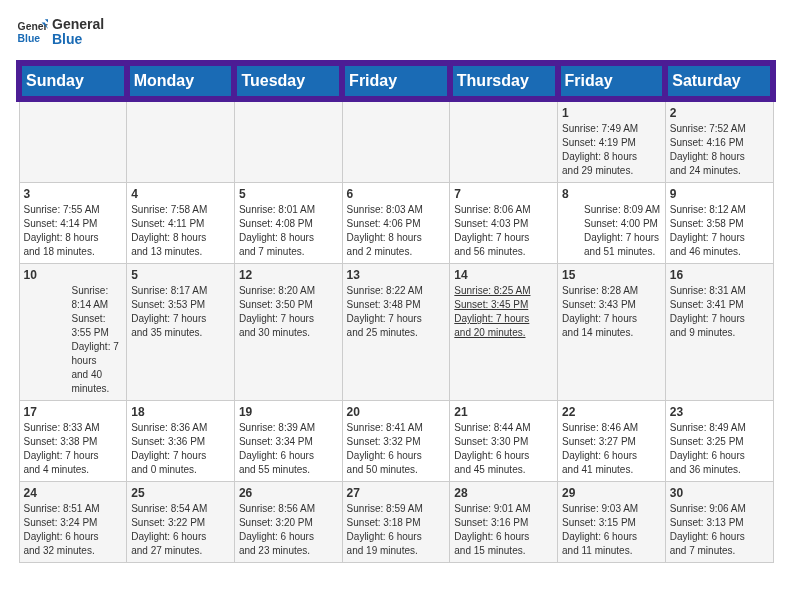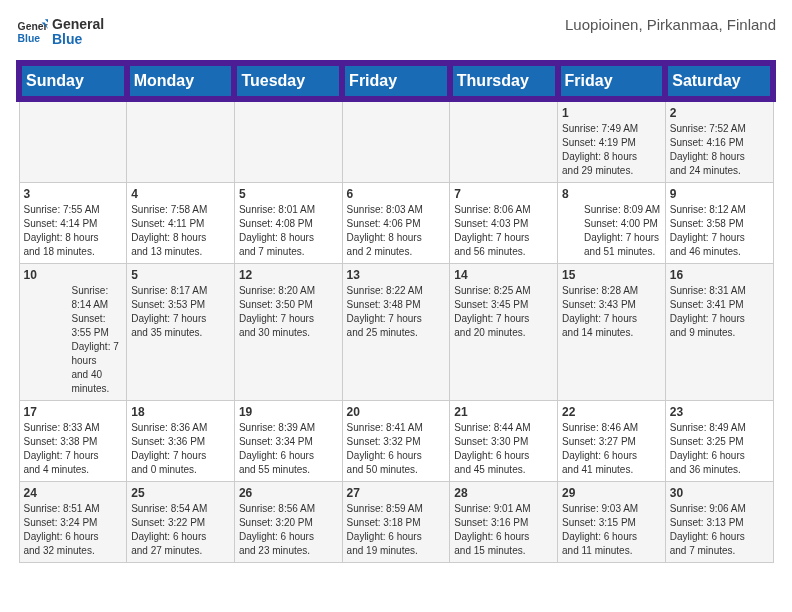--- a/index.html
+++ b/index.html
@@ -88,21 +88,20 @@
       <text x="2" y="32" font-size="13" font-weight="bold" fill="#1a6bb5" font-family="Arial">Blue</text>
       <polygon points="32,8 40,16 36,8" fill="#1a6bb5"></polygon>
       <polygon points="36,4 44,12 40,4" fill="#1a6bb5"></polygon>
     </svg>
     <div>
       <div style="font-size:14px; font-weight:bold; color:#333; line-height:1.1;">General</div>
       <div style="font-size:14px; font-weight:bold; color:#1a6bb5; line-height:1.1;">Blue</div>
     </div>
   </div>
   <div class="title-area">
-    <div class="subtitle">Luopioinen, Pirkanmaa, Finland</div>
   </div>
 </div>
 
 <table>
   <thead>
     <tr>
     <th>Sunday</th>
         <th>Monday</th>
         <th>Tuesday</th>
         <th>Friday</th>
@@ -208,21 +207,21 @@
         </td>
         <td>
           <span class="day-num">13</span>
           <div class="day-info" style="white-space: pre-line;">Sunrise: 8:22 AM
 Sunset: 3:48 PM
 Daylight: 7 hours
 and 25 minutes.</div>
         </td>
         <td>
           <span class="day-num">14</span>
-          <div class="day-info" style="white-space: pre-line;">Sunrise: 8:25 AM
+          <div class="day-info" style="white-space: pre-line; text-decoration: underline;">Sunrise: 8:25 AM
 Sunset: 3:45 PM
 Daylight: 7 hours
 and 20 minutes.</div>
         </td>
         <td>
           <span class="day-num">15</span>
           <div class="day-info" style="white-space: pre-line;">Sunrise: 8:28 AM
 Sunset: 3:43 PM
 Daylight: 7 hours
 and 14 minutes.</div>

